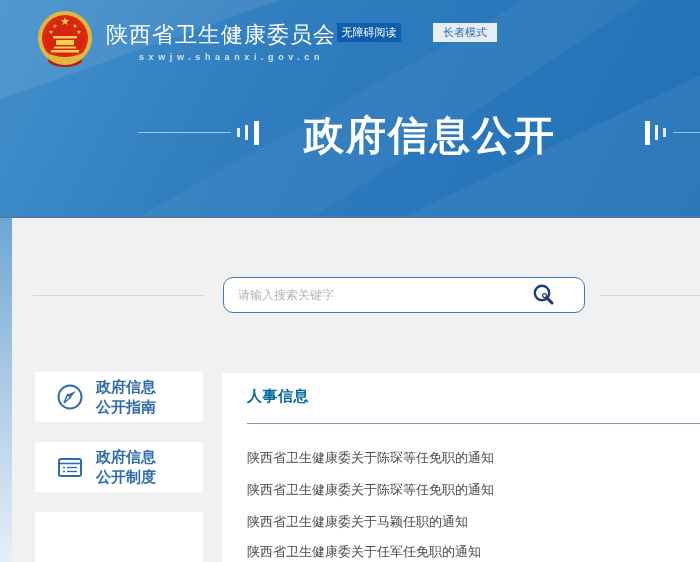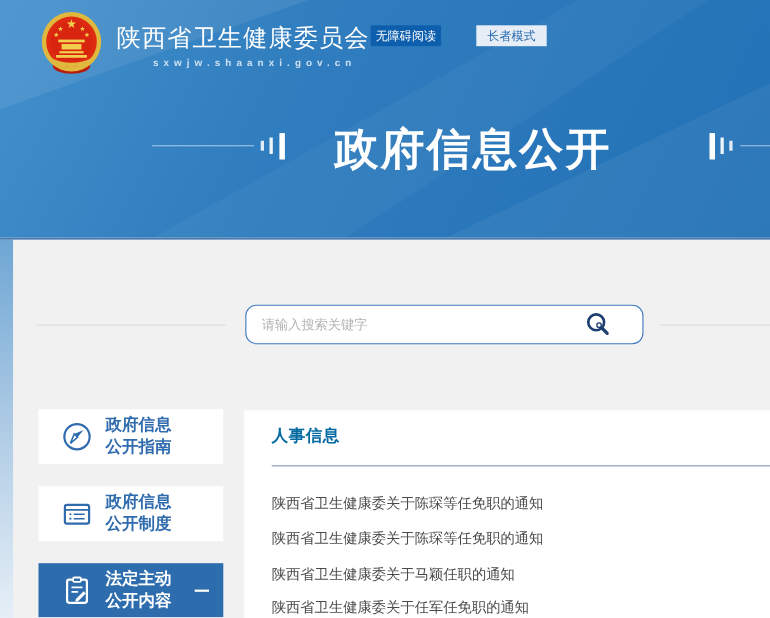--- a/index.html
+++ b/index.html
@@ -238,34 +238,20 @@
           <line x1="12" y1="15.5" x2="22" y2="15.5" stroke="#2f6bad" stroke-width="1.4"></line>
           <circle cx="9" cy="19.5" r="1" fill="#2f6bad"></circle>
           <line x1="12" y1="19.5" x2="22" y2="19.5" stroke="#2f6bad" stroke-width="1.4"></line>
         </svg>
         <div class="s-label">
           <div>政府信息</div>
           <div>公开制度</div>
         </div>
       </div>
 
-      <div class="side-item active">
-        <svg class="s-icon" viewBox="0 0 30 30">
-          <rect x="6" y="5" width="18" height="21" rx="2" fill="none" stroke="#ffffff" stroke-width="2"></rect>
-          <rect x="11.5" y="3" width="7" height="4" rx="1" fill="#2d6dad" stroke="#ffffff" stroke-width="1.6"></rect>
-          <line x1="10" y1="12" x2="20" y2="12" stroke="#ffffff" stroke-width="1.6"></line>
-          <line x1="10" y1="16" x2="16" y2="16" stroke="#ffffff" stroke-width="1.6"></line>
-          <polygon points="14,22.5 21,15.5 23,17.5 16,24.5 13.5,25" fill="#ffffff"></polygon>
-        </svg>
-        <div class="s-label">
-          <div>法定主动</div>
-          <div>公开内容</div>
-        </div>
-        <div class="dash"></div>
-      </div>
 
       <div class="side-item stub"></div>
     </div>
 
     <div class="content-card">
       <div class="section-title">人事信息</div>
       <div class="section-rule"></div>
 
       <div class="article-row r0">
         <span class="a-title">陕西省卫生健康委关于陈琛等任免职的通知</span>

